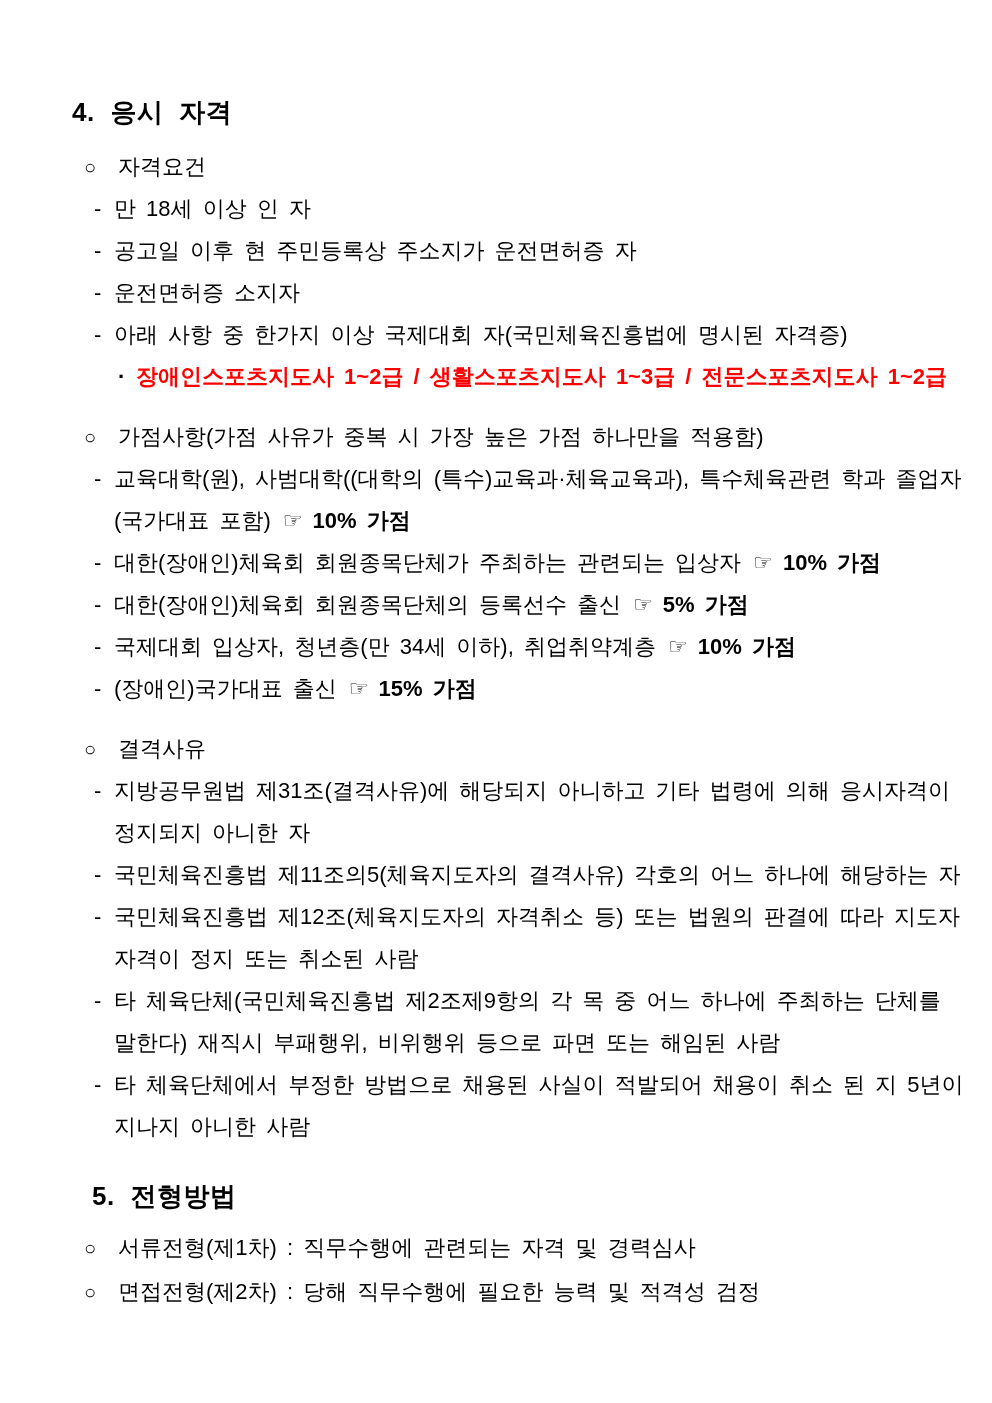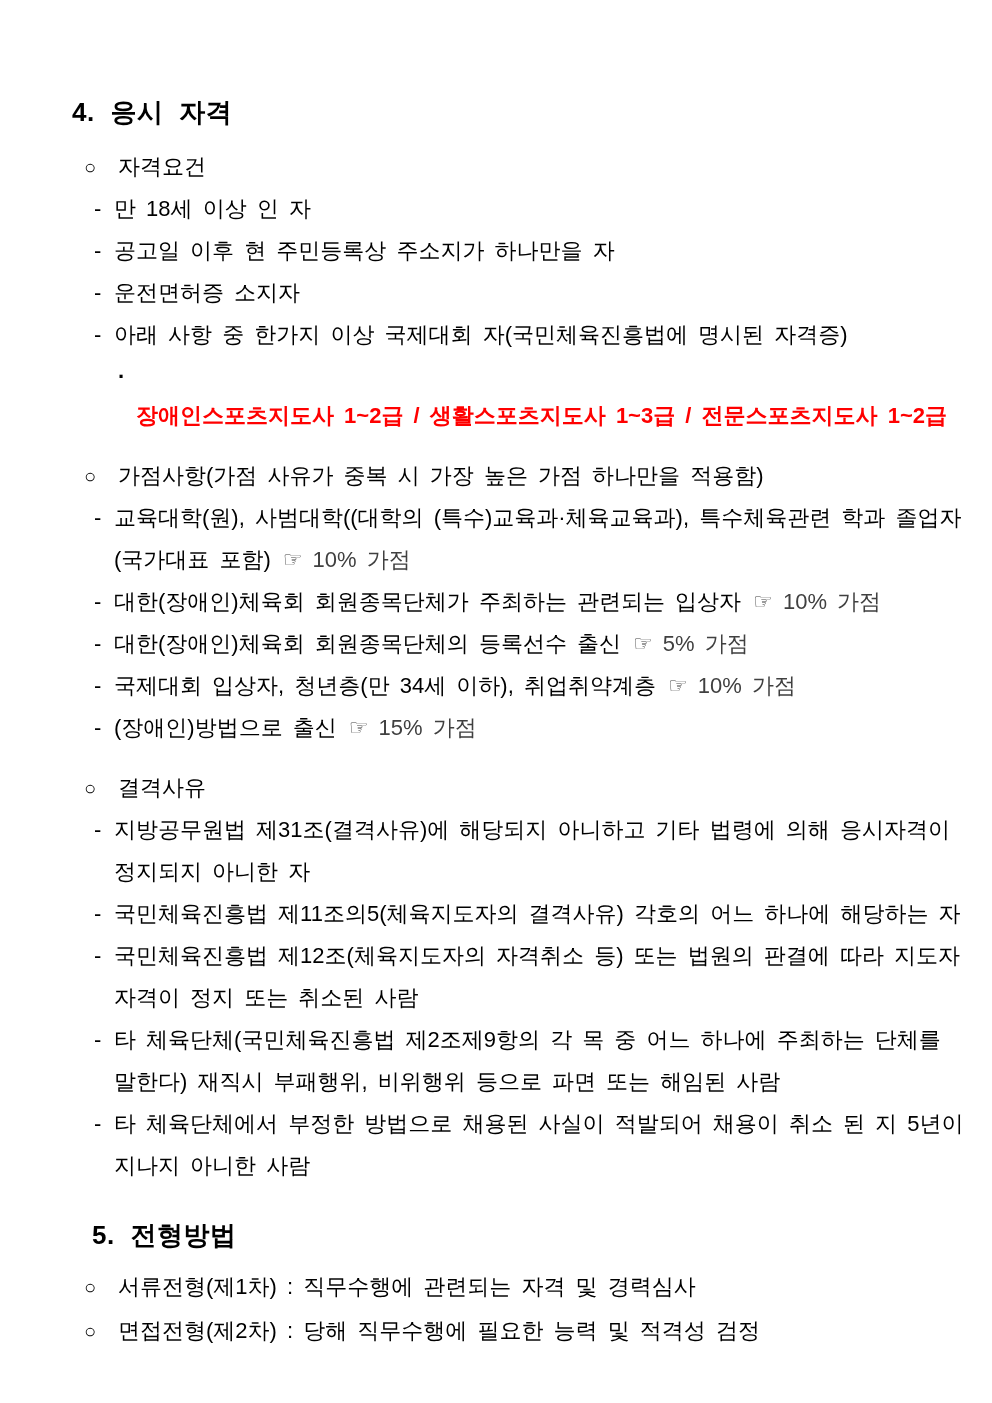--- a/index.html
+++ b/index.html
@@ -57,26 +57,26 @@
   .dot-row .marker {
     flex: 0 0 18px;
     color: #000000;
     font-weight: 700;
   }
   .item-text { flex: 1 1 auto; }
 
   .red-text {
     color: #ff0000;
     font-weight: 700;
-    margin-top: 39px;
   }
   .blue {
-    color: #404040;
+    color: #000000;
     margin-left: 12px;
     white-space: nowrap;
+    font-weight: bold;
   }
   .sel-row { line-height: 44px; }
 </style>
 </head>
 <body>
 
 <div class="page">
 
   <div class="sec-heading">4. 응시 자격</div>
 
@@ -84,21 +84,21 @@
     <div class="row circle-row">
       <span class="marker">○</span>
       <span class="item-text">자격요건</span>
     </div>
     <div class="row dash-row">
       <span class="marker">-</span>
       <span class="item-text">만 18세 이상 인 자</span>
     </div>
     <div class="row dash-row">
       <span class="marker">-</span>
-      <span class="item-text">공고일 이후 현 주민등록상 주소지가 하나만을 자</span>
+      <span class="item-text">공고일 이후 현 주민등록상 주소지가 운전면허증 자</span>
     </div>
     <div class="row dash-row">
       <span class="marker">-</span>
       <span class="item-text">운전면허증 소지자</span>
     </div>
     <div class="row dash-row">
       <span class="marker">-</span>
       <span class="item-text">아래 사항 중 한가지 이상 국제대회 자(국민체육진흥법에 명시된 자격증)</span>
     </div>
     <div class="row dot-row">
@@ -123,21 +123,21 @@
     <div class="row dash-row">
       <span class="marker">-</span>
       <span class="item-text"><span>대한(장애인)체육회 회원종목단체의 등록선수 출신</span><span class="blue">☞ 5% 가점</span></span>
     </div>
     <div class="row dash-row">
       <span class="marker">-</span>
       <span class="item-text"><span>국제대회 입상자, 청년층(만 34세 이하), 취업취약계층</span><span class="blue">☞ 10% 가점</span></span>
     </div>
     <div class="row dash-row">
       <span class="marker">-</span>
-      <span class="item-text"><span>(장애인)방법으로 출신</span><span class="blue">☞ 15% 가점</span></span>
+      <span class="item-text"><span>(장애인)국가대표 출신</span><span class="blue">☞ 15% 가점</span></span>
     </div>
   </div>
 
   <div class="group">
     <div class="row circle-row">
       <span class="marker">○</span>
       <span class="item-text">결격사유</span>
     </div>
     <div class="row dash-row">
       <span class="marker">-</span>

